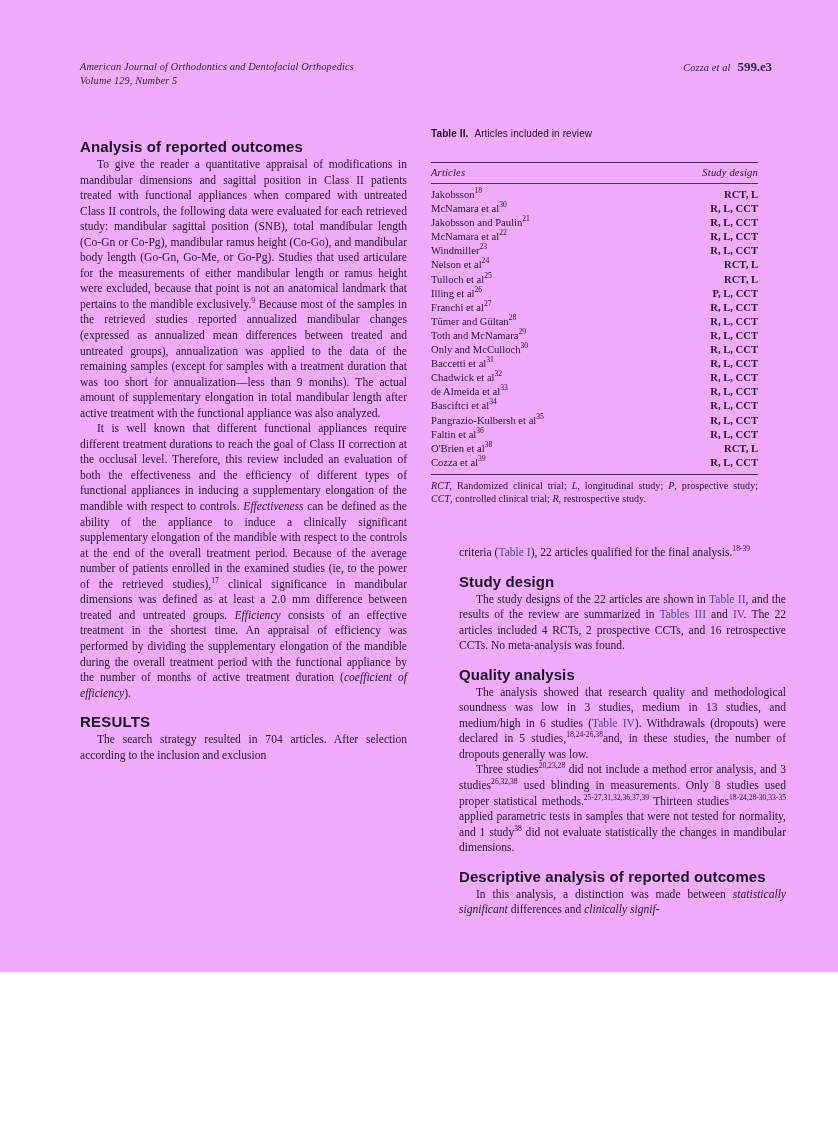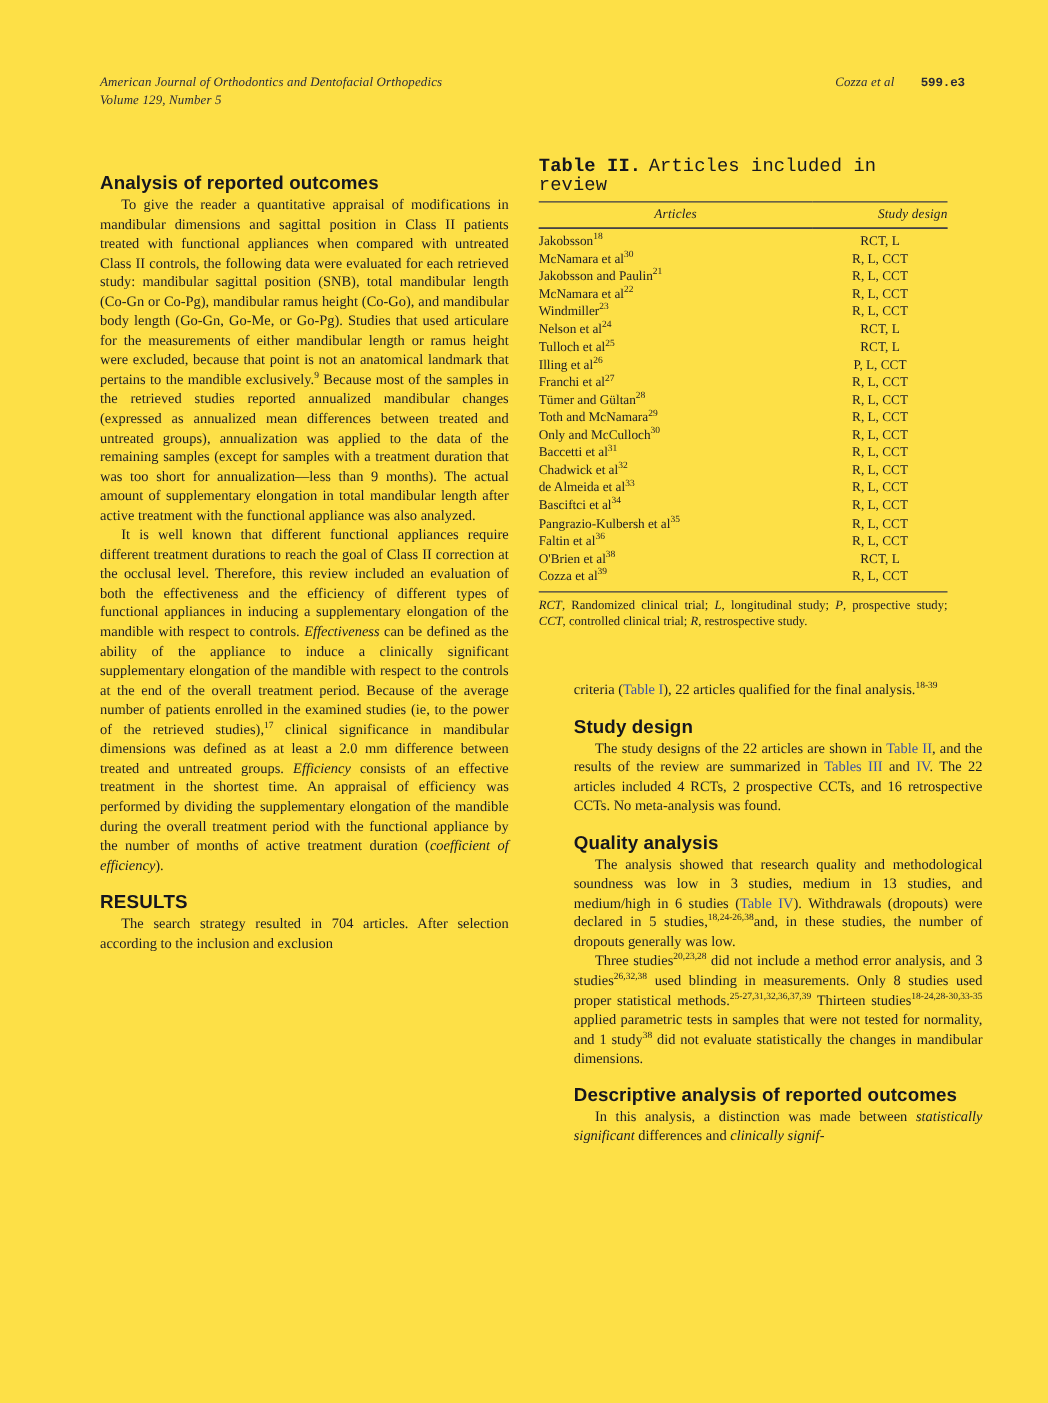--- a/index.html
+++ b/index.html
@@ -13,22 +13,22 @@
     height: 1122px;
     position: relative;
     font-family: "Liberation Serif", "DejaVu Serif", serif;
     color: #1b1b26;
     overflow: hidden;
   }
   .page {
     position: absolute;
     left: 0; top: 0;
     width: 838px;
-    height: 1122px;
-    background: #fde047;
+    height: 972px;
+    background: #f0abfc;
   }
 
   
   .runhead {
     position: absolute;
     left: 80px;
     top: 60px;
     width: 692px;
     height: 30px;
   }
@@ -51,24 +51,24 @@
     white-space: nowrap;
     font-size: 10.3px;
     line-height: 13.5px;
     color: #2a2a3a;
   }
   .runhead-right .auth {
     font-style: italic;
     letter-spacing: 0.15px;
   }
   .runhead-right .pg {
-    font-family: Liberation Mono, monospace;
+    font-family: Liberation Serif, serif;
     font-weight: bold;
-    font-size: 10px;
-    margin-left: 21px;
+    font-size: 13px;
+    margin-left: 7px;
     letter-spacing: -0.1px;
   }
 
   
   .col {
     position: absolute;
     top: 126px;
     width: 327px;
   }
   .col-left  { left: 80px; }
@@ -106,58 +106,58 @@
   }
 
   
   .table-block {
     position: absolute;
     left: 431px;
     top: 126px;
     width: 327px;
   }
   .tbl-title {
-    font-family: Liberation Mono, monospace;
-    font-size: 15px;
+    font-family: Liberation Sans, sans-serif;
+    font-size: 10px;
     line-height: 15px;
     color: #16161f;
-    margin-bottom: 5px;
+    margin-bottom: 21px;
     letter-spacing: 0.1px;
   }
   .tbl-title b { font-weight: bold; }
   .tbl-title .ttxt { margin-left: 6px; }
 
   table.t2 {
     width: 100%;
     border-collapse: collapse;
     font-size: 10.6px;
   }
   table.t2 thead th {
     font-style: italic;
     font-weight: normal;
     font-size: 10.6px;
     padding: 4px 0 5px 0;
     border-top: 1.5px solid #3a3a48;
     border-bottom: 1.1px solid #3a3a48;
     color: #1b1b26;
     letter-spacing: 0.15px;
   }
-  table.t2 thead th.c1 { text-align: center; }
+  table.t2 thead th.c1 { text-align: left; }
   table.t2 thead th.c2 { text-align: right; }
   table.t2 tbody td {
     padding: 0;
     line-height: 14.1px;
     color: #1b1b26;
     vertical-align: top;
     white-space: nowrap;
   }
   table.t2 tbody tr:first-child td { padding-top: 4px; margin-top: 24px; }
   table.t2 tbody tr:last-child td { padding-bottom: 4px; }
   table.t2 tbody td.c1 { text-align: left; }
-  table.t2 tbody td.c2 { text-align: center; }
+  table.t2 tbody td.c2 { text-align: right; font-weight: bold; }
   .tbl-rule-bottom {
     border-top: 1.1px solid #3a3a48;
     margin-top: 0;
   }
   .tbl-foot {
     font-size: 10.1px;
     line-height: 13.2px;
     padding-top: 4px;
     color: #1b1b26;
     text-align: justify;

